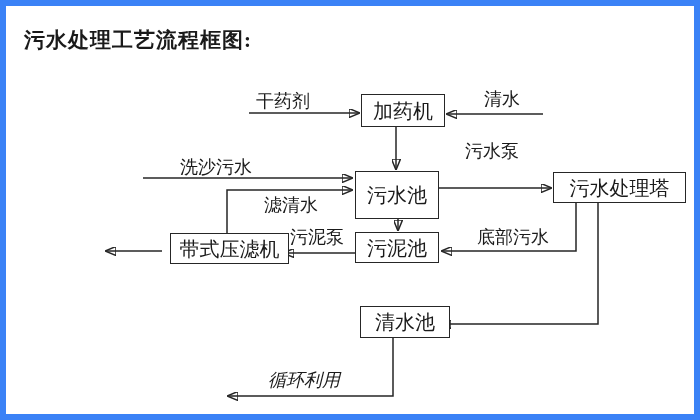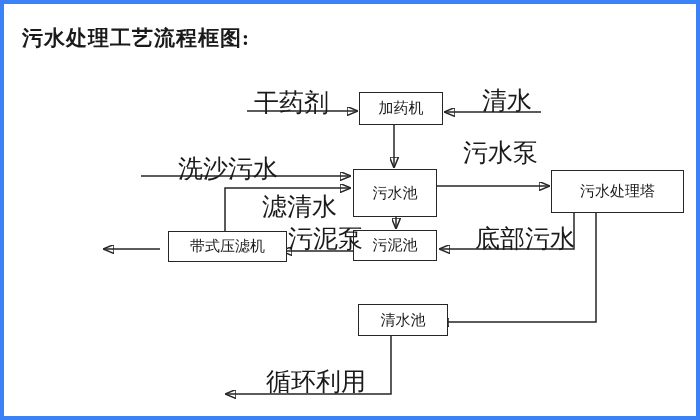--- a/index.html
+++ b/index.html
@@ -5,21 +5,21 @@
   html, body {
     margin: 0;
     padding: 0;
     background: #ffffff;
   }
   #canvas {
     position: relative;
     width: 700px;
     height: 420px;
     background: #ffffff;
-    border: 4px solid #3b82f6;
+    border: 6px solid #3b82f6;
     box-sizing: border-box;
     font-family: "Liberation Serif", "DejaVu Serif", serif;
     color: #1a1a1a;
     overflow: hidden;
   }
   .title {
     position: absolute;
     left: 18px;
     top: 20px;
     font-size: 21px;
@@ -40,47 +40,47 @@
     stroke-width: 1.5;
   }
   .node {
     position: absolute;
     box-sizing: border-box;
     border: 1.5px solid #262626;
     background: #ffffff;
     display: flex;
     align-items: center;
     justify-content: center;
-    font-size: 15px;
+    font-size: 20px;
     line-height: 1;
     white-space: nowrap;
   }
   .flow-label {
     position: absolute;
-    font-size: 25px;
+    font-size: 18px;
     line-height: 1;
     white-space: nowrap;
   }
   
   #node-dosing      { left: 355px; top:  88px; width:  84px; height: 33px; }
   #node-sewage      { left: 349px; top: 165px; width:  84px; height: 48px; }
-  #node-tower       { left: 547px; top: 166px; width: 133px; height: 43px; }
+  #node-tower       { left: 547px; top: 166px; width: 133px; height: 31px; }
   #node-sludge      { left: 349px; top: 226px; width:  84px; height: 31px; }
   #node-beltpress   { left: 156px; top: 227px; width: 119px; height: 31px; margin-left: 8px; }
   #node-cleanpool   { left: 342px; top: 300px; width:  90px; height: 32px; margin-left: 12px; }
   
   #lbl-dry-chemical { left: 250px; top:  86px; }
   #lbl-clean-water  { left: 478px; top:  84px; }
   #lbl-sand-washing { left: 174px; top: 152px; }
   #lbl-filtered     { left: 258px; top: 190px; }
   #lbl-sewage-pump  { left: 452px; top: 136px; margin-left: 7px; }
   #lbl-bottom-sew   { left: 471px; top: 222px; }
   #lbl-sludge-pump  { left: 284px; top: 222px; }
   #lbl-mud-cake     { left: 15px;  top: 226px; }
-  #lbl-recycle      { left: 262px; top: 365px; }
+  #lbl-recycle      { left: 262px; top: 365px; font-style: italic; }
 </style>
 </head>
 <body>
 
 <div id="canvas">
 
   <div class="title">污水处理工艺流程框图:</div>
 
   <svg class="edges" viewBox="0 0 700 420" xmlns="http://www.w3.org/2000/svg">
     <defs>

